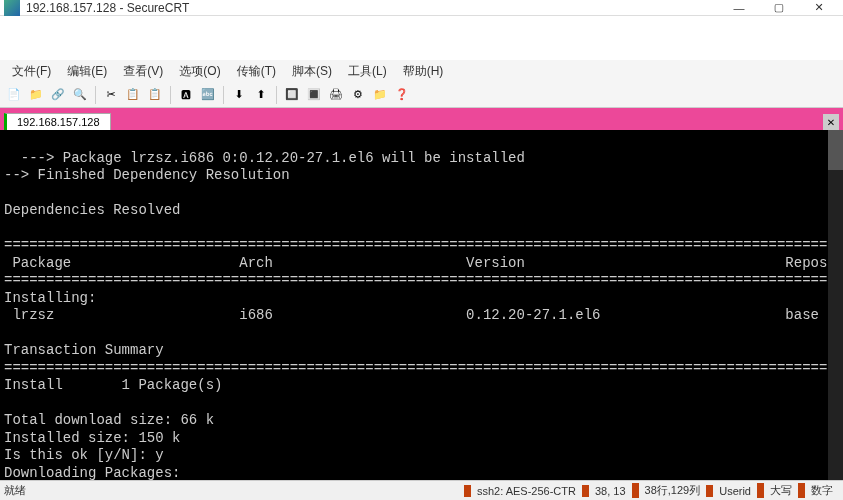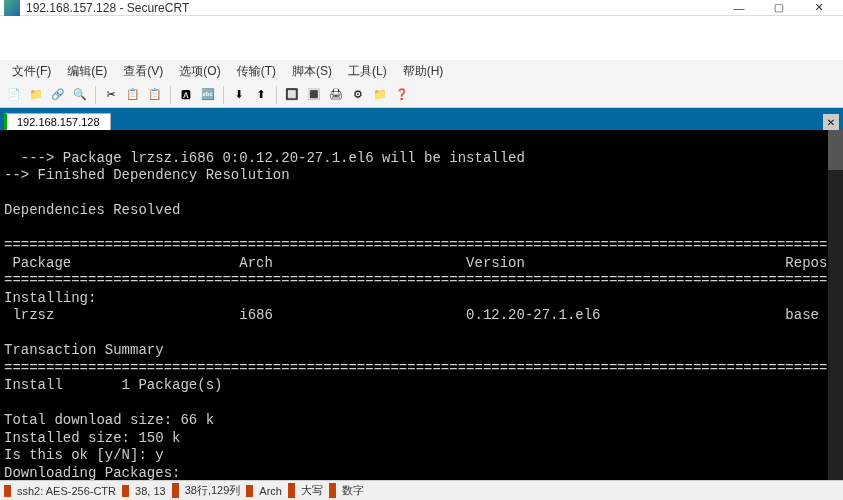--- a/index.html
+++ b/index.html
@@ -7,21 +7,21 @@
     .titlebar { background: #fff; height: 16px; display: flex; align-items: center; padding: 0 4px; border-bottom: 1px solid #ddd; }
     .titlebar-icon { width: 16px; height: 16px; background: linear-gradient(135deg,#4a8,#26a); margin-right: 6px; }
     .titlebar-text { flex: 1; font-size: 12px; color: #333; }
     .win-controls { display: flex; }
     .win-btn { width: 40px; height: 22px; display: flex; align-items: center; justify-content: center; font-size: 11px; color: #333; cursor: pointer; }
     .menubar { background: #f5f5f5; height: 22px; display: flex; align-items: center; padding: 0 4px; font-size: 12px; margin-top: 44px; }
     .menu-item { padding: 2px 8px; color: #333; cursor: pointer; }
     .toolbar { background: #f5f5f5; height: 26px; display: flex; align-items: center; padding: 0 4px; gap: 2px; border-bottom: 1px solid #ccc; }
     .tool-btn { width: 20px; height: 20px; border: 1px solid transparent; display: flex; align-items: center; justify-content: center; font-size: 11px; cursor: pointer; }
     .tool-sep { width: 1px; height: 18px; background: #ccc; margin: 0 3px; }
-    .tabbar { background: #0369a1; height: 22px; display: flex; align-items: flex-end; padding: 0 4px; }
+    .tabbar { background: #ec4899; height: 22px; display: flex; align-items: flex-end; padding: 0 4px; }
     .tab { background: #fff; border: 1px solid #aaa; border-bottom: none; padding: 2px 10px; font-size: 11px; border-left: 3px solid #0a0; position: relative; display: flex; align-items: center; gap: 4px; }
     .tab-close-right { margin-left: auto; width: 16px; height: 16px; background: #ccc; display: flex; align-items: center; justify-content: center; font-size: 10px; cursor: pointer; }
     .terminal { flex: 1; background: #000; color: #ccc; font-family: "Consolas", "Courier New", monospace; font-size: 14px; line-height: 1.25; padding: 2px 4px; white-space: pre; overflow: hidden; position: relative; }
     .term-scroll { position: absolute; right: 0; top: 0; width: 15px; height: 100%; background: #222; }
     .term-thumb { background: #555; width: 100%; height: 40px; position: absolute; top: 0; }
     .statusbar { background: #f0f0f0; height: 20px; display: flex; align-items: center; padding: 0 4px; font-size: 11px; color: #333; border-top: 1px solid #ccc; }
     .status-left { flex: 1; }
     .status-seg { padding: 0 6px; border-left: 7px solid #c2410c; }
   </style>
 </head>
@@ -117,19 +117,20 @@
 Installed:
   lrzsz.i686 0:0.12.20-27.1.el6
 
 Complete!
 [root@zhs /]# <div class="term-scroll">
     <div class="term-thumb"></div>
   </div>
 </div>
 
 <div class="statusbar">
+  <span class="status-left">就绪</span>
   <span class="status-seg">ssh2: AES-256-CTR</span>
   <span class="status-seg">38, 13</span>
   <span class="status-seg">38行,129列</span>
-  <span class="status-seg">Arch</span>
+  <span class="status-seg">Userid</span>
   <span class="status-seg">大写</span>
   <span class="status-seg">数字</span>
 </div>
 
 </body></html>

